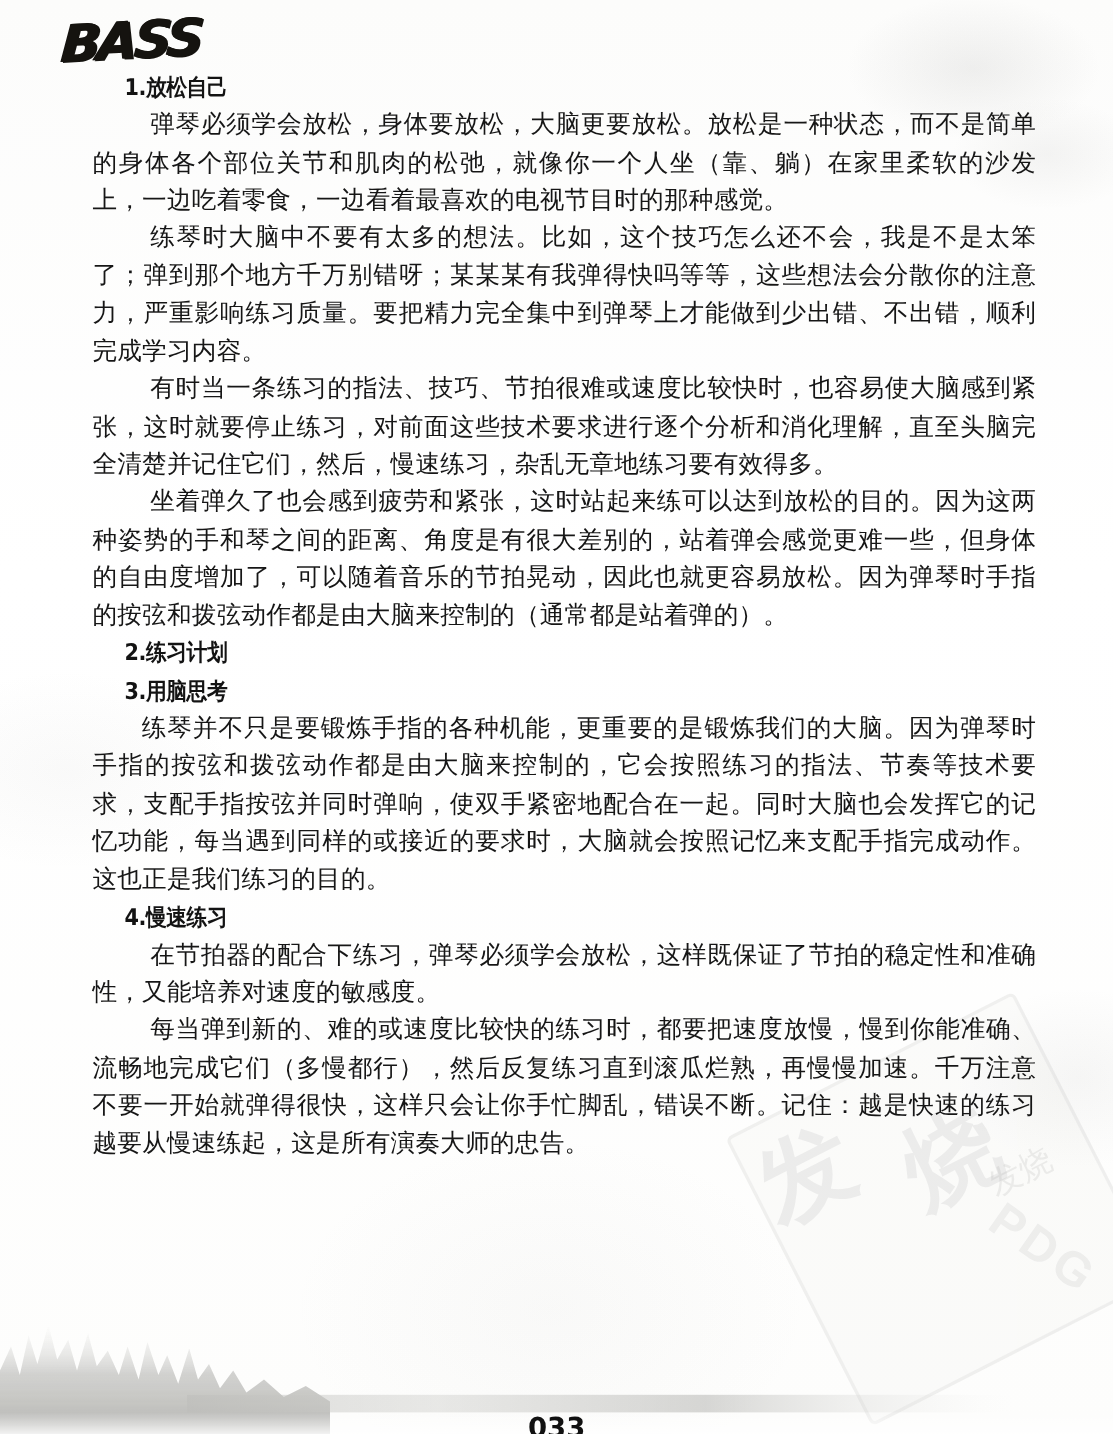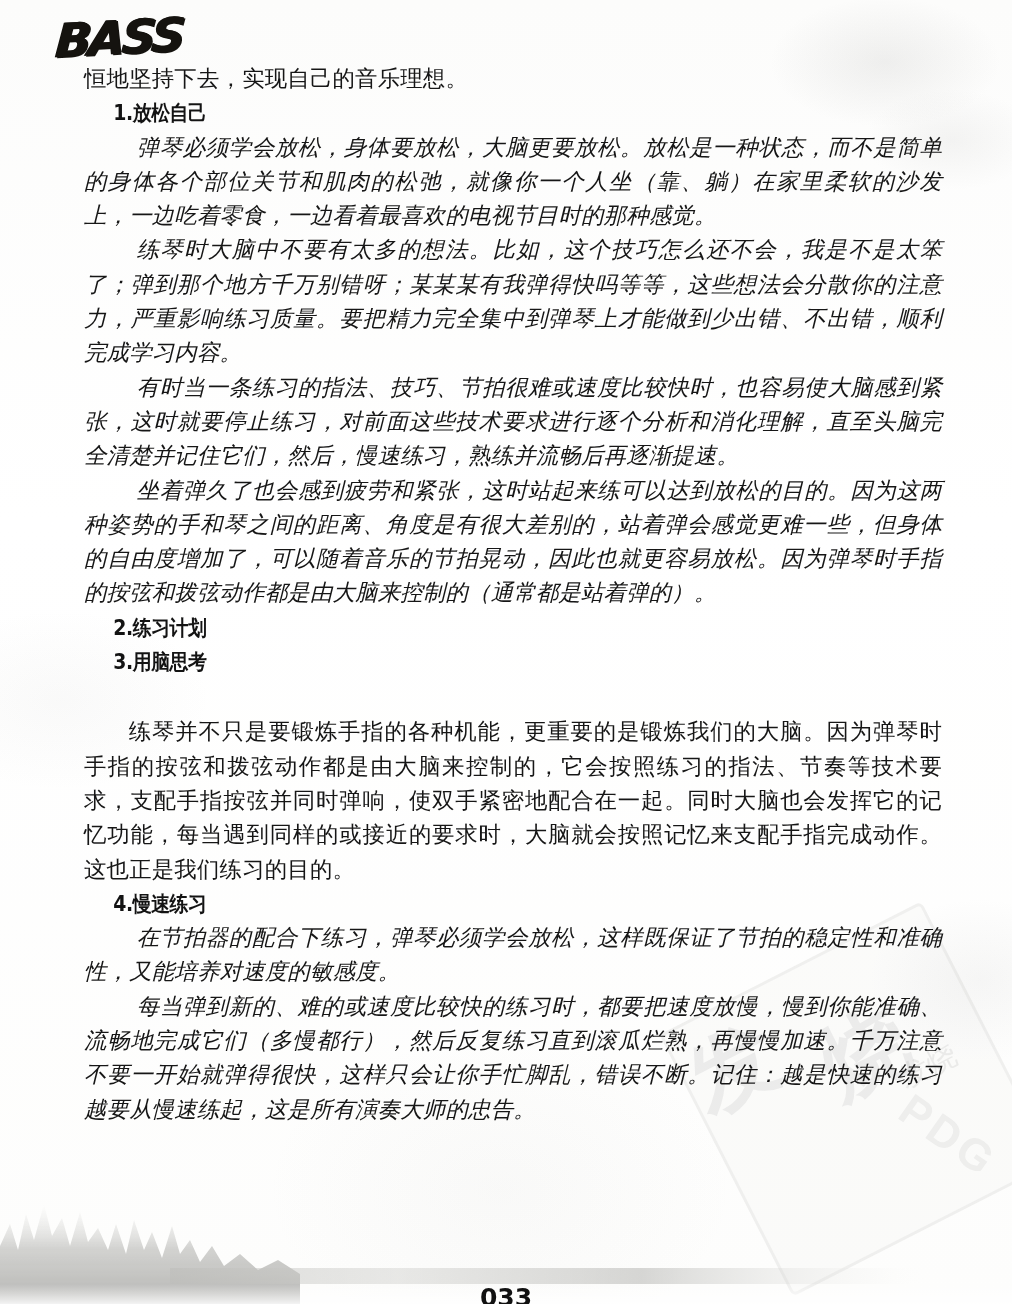--- a/index.html
+++ b/index.html
@@ -144,22 +144,22 @@
   p.body {
     margin: 0;
     font-size: 22.4px;
     line-height: 34.3px;
     text-align: justify;
     text-justify: inter-ideograph;
     letter-spacing: .2px;
     color: #161616;
     font-family: "Liberation Serif", "DejaVu Serif", serif;
   }
-  p.body.indent { text-indent: 2em; margin-top: 36px; }
-  p.body.indent-wide { text-indent: 2.35em; font-style: italic; }
+  p.body.indent { text-indent: 2em; }
+  p.body.indent-wide { text-indent: 2.35em; }
   h3.heading {
     margin: 0;
     font-size: 21px;
     line-height: 34.3px;
     font-weight: 700;
     text-indent: 1.55em;
     font-family: "DejaVu Sans", "Liberation Sans", sans-serif;
     letter-spacing: -0.5px;
     color: #131313;
     transform: scaleX(.9);
@@ -225,26 +225,25 @@
     <rect x="170" y="44" width="760" height="16" fill="url(#gsm)"></rect>
     <rect x="0" y="60" width="1012" height="20" fill="url(#gsm2)"></rect>
   </svg>
 
   <div class="logo">
     <span class="logo-text">BASS</span>
   </div>
 
   <div class="content">
 
-    <p class="body">恒地坚持下去，实现自己的音乐理想。</p>
 
     <h3 class="heading">1.放松自己</h3>
     <p class="body indent-wide">弹琴必须学会放松，身体要放松，大脑更要放松。放松是一种状态，而不是简单的身体各个部位关节和肌肉的松弛，就像你一个人坐（靠、躺）在家里柔软的沙发上，一边吃着零食，一边看着最喜欢的电视节目时的那种感觉。</p>
     <p class="body indent-wide">练琴时大脑中不要有太多的想法。比如，这个技巧怎么还不会，我是不是太笨了；弹到那个地方千万别错呀；某某某有我弹得快吗等等，这些想法会分散你的注意力，严重影响练习质量。要把精力完全集中到弹琴上才能做到少出错、不出错，顺利完成学习内容。</p>
-    <p class="body indent-wide">有时当一条练习的指法、技巧、节拍很难或速度比较快时，也容易使大脑感到紧张，这时就要停止练习，对前面这些技术要求进行逐个分析和消化理解，直至头脑完全清楚并记住它们，然后，慢速练习，熟练并流畅后再逐渐提速。</p>
+    <p class="body indent-wide">有时当一条练习的指法、技巧、节拍很难或速度比较快时，也容易使大脑感到紧张，这时就要停止练习，对前面这些技术要求进行逐个分析和消化理解，直至头脑完全清楚并记住它们，然后，慢速练习，杂乱无章地练习要有效得多。</p>
     <p class="body indent-wide">坐着弹久了也会感到疲劳和紧张，这时站起来练可以达到放松的目的。因为这两种姿势的手和琴之间的距离、角度是有很大差别的，站着弹会感觉更难一些，但身体的自由度增加了，可以随着音乐的节拍晃动，因此也就更容易放松。因为弹琴时手指的按弦和拨弦动作都是由大脑来控制的（通常都是站着弹的）。</p>
 
     <h3 class="heading">2.练习计划</h3>
 
     <h3 class="heading">3.用脑思考</h3>
     <p class="body indent">练琴并不只是要锻炼手指的各种机能，更重要的是锻炼我们的大脑。因为弹琴时手指的按弦和拨弦动作都是由大脑来控制的，它会按照练习的指法、节奏等技术要求，支配手指按弦并同时弹响，使双手紧密地配合在一起。同时大脑也会发挥它的记忆功能，每当遇到同样的或接近的要求时，大脑就会按照记忆来支配手指完成动作。这也正是我们练习的目的。</p>
 
     <h3 class="heading">4.慢速练习</h3>
     <p class="body indent-wide">在节拍器的配合下练习，弹琴必须学会放松，这样既保证了节拍的稳定性和准确性，又能培养对速度的敏感度。</p>
     <p class="body indent-wide">每当弹到新的、难的或速度比较快的练习时，都要把速度放慢，慢到你能准确、流畅地完成它们（多慢都行），然后反复练习直到滚瓜烂熟，再慢慢加速。千万注意不要一开始就弹得很快，这样只会让你手忙脚乱，错误不断。记住：越是快速的练习越要从慢速练起，这是所有演奏大师的忠告。</p>

